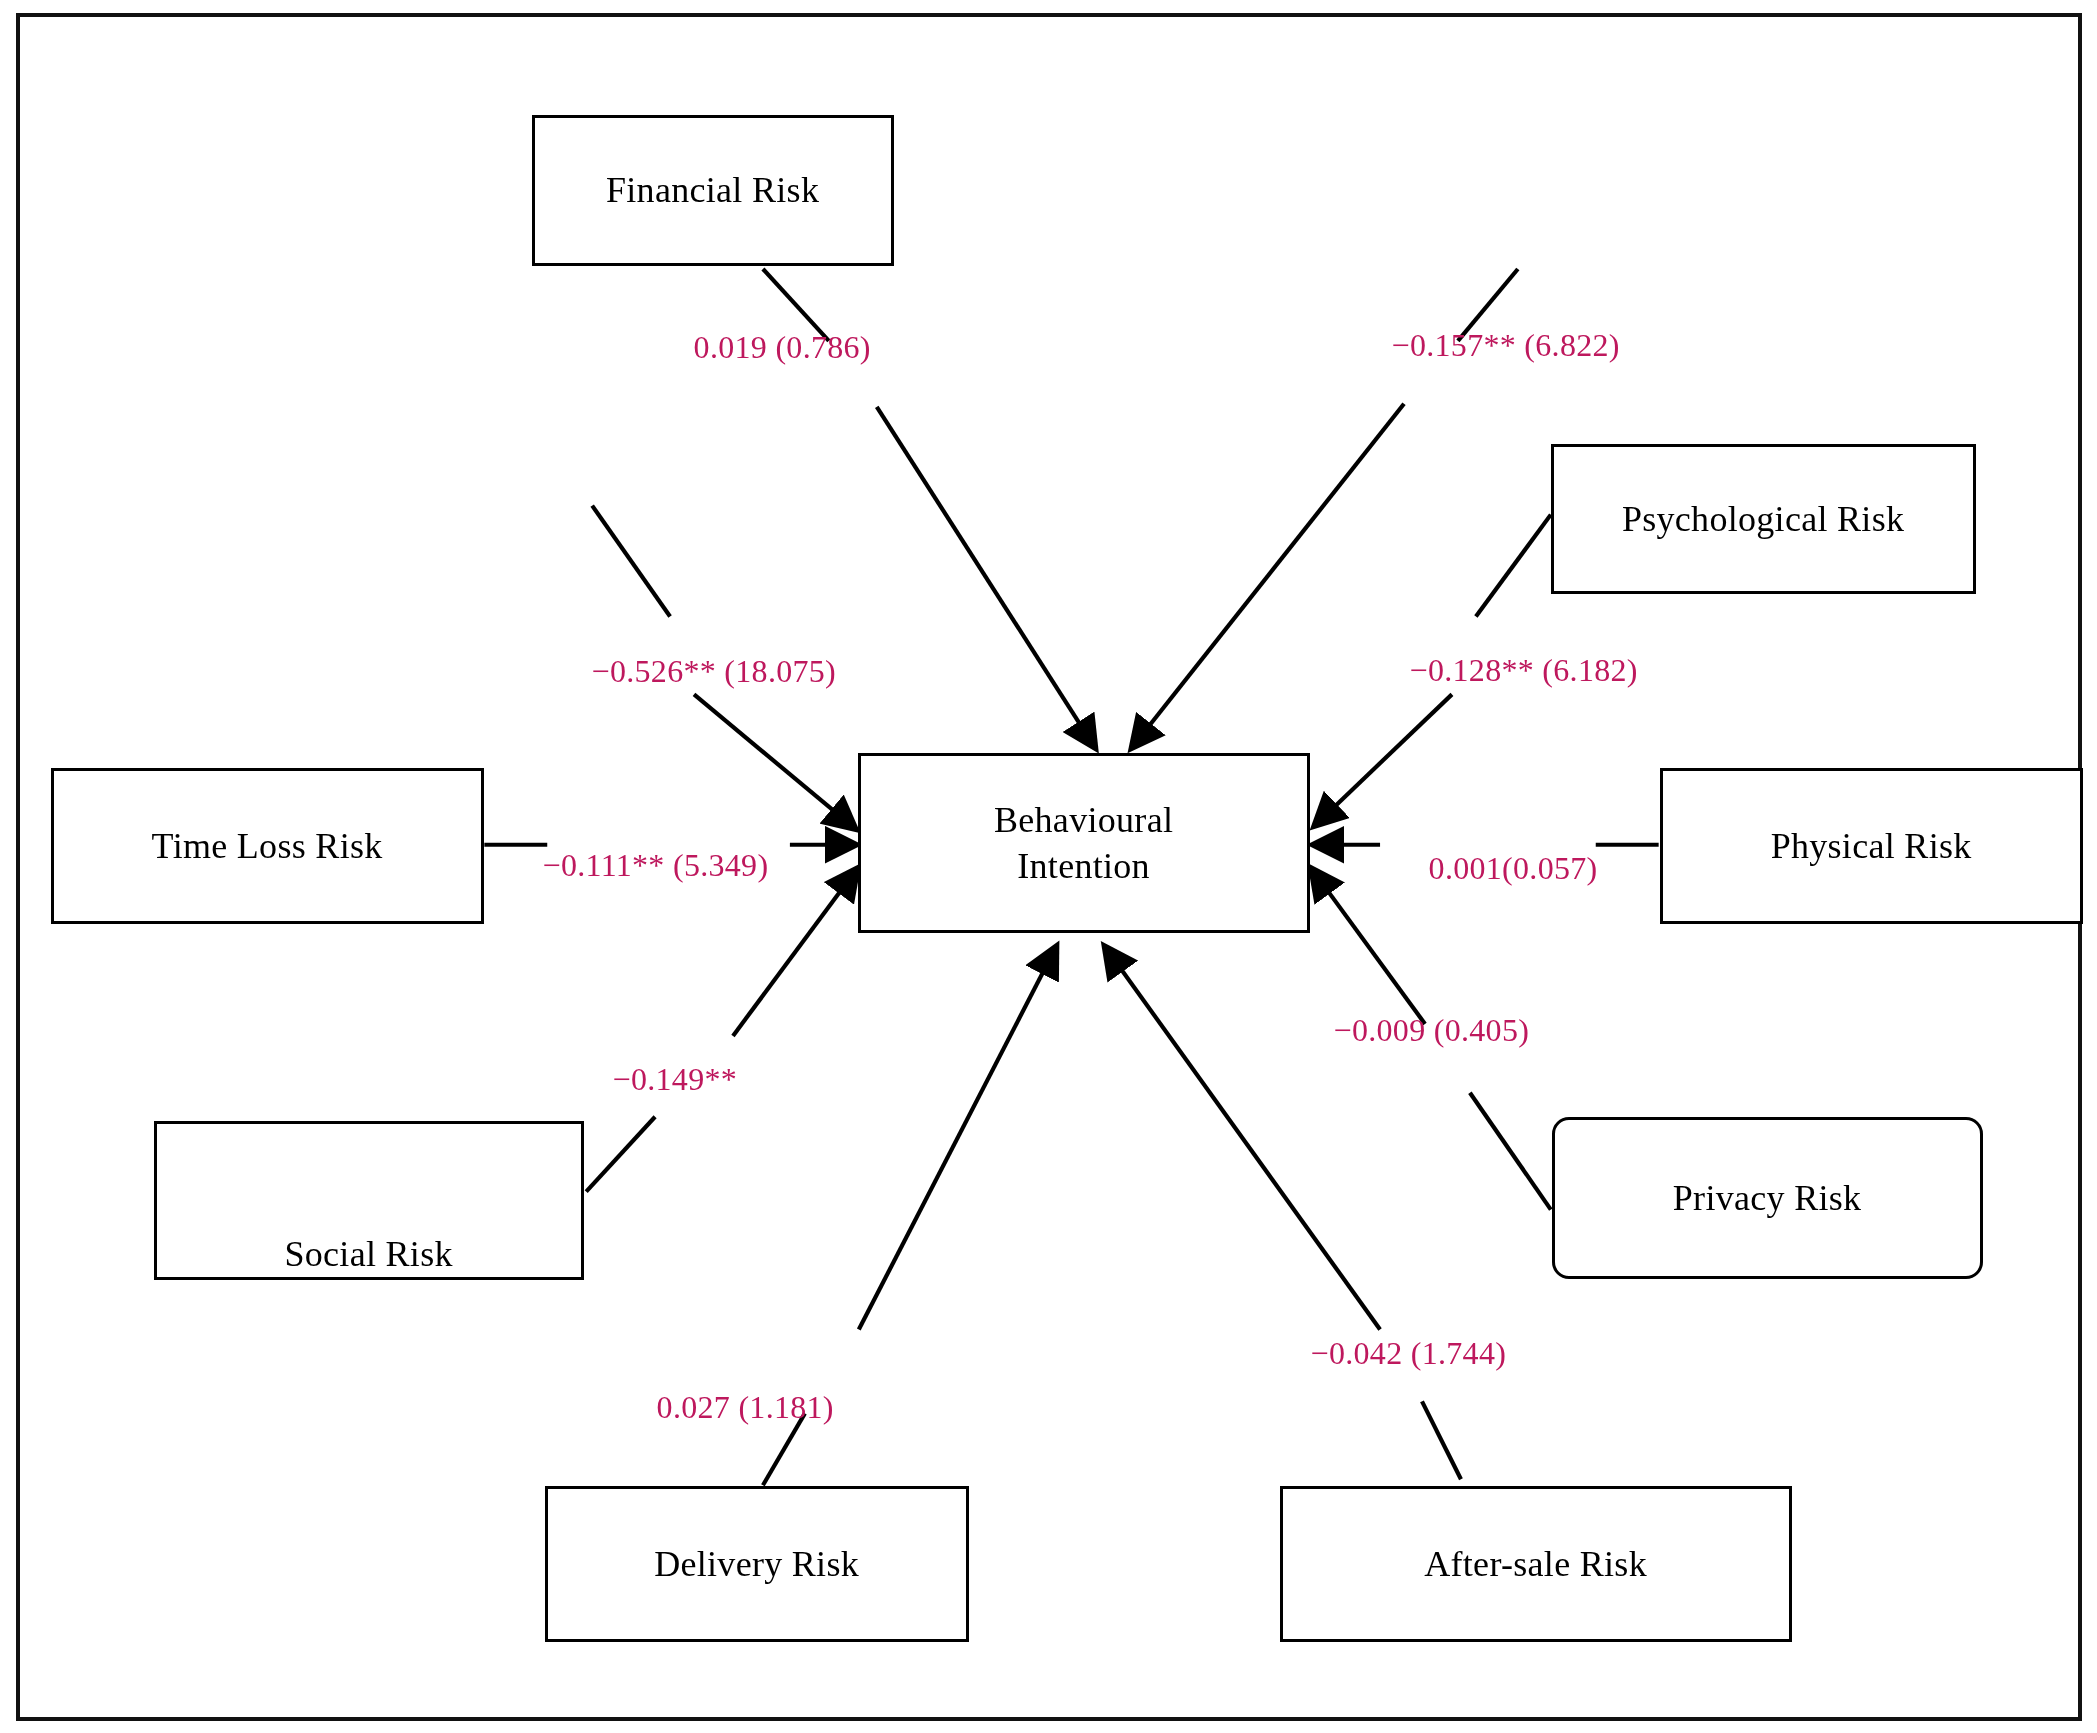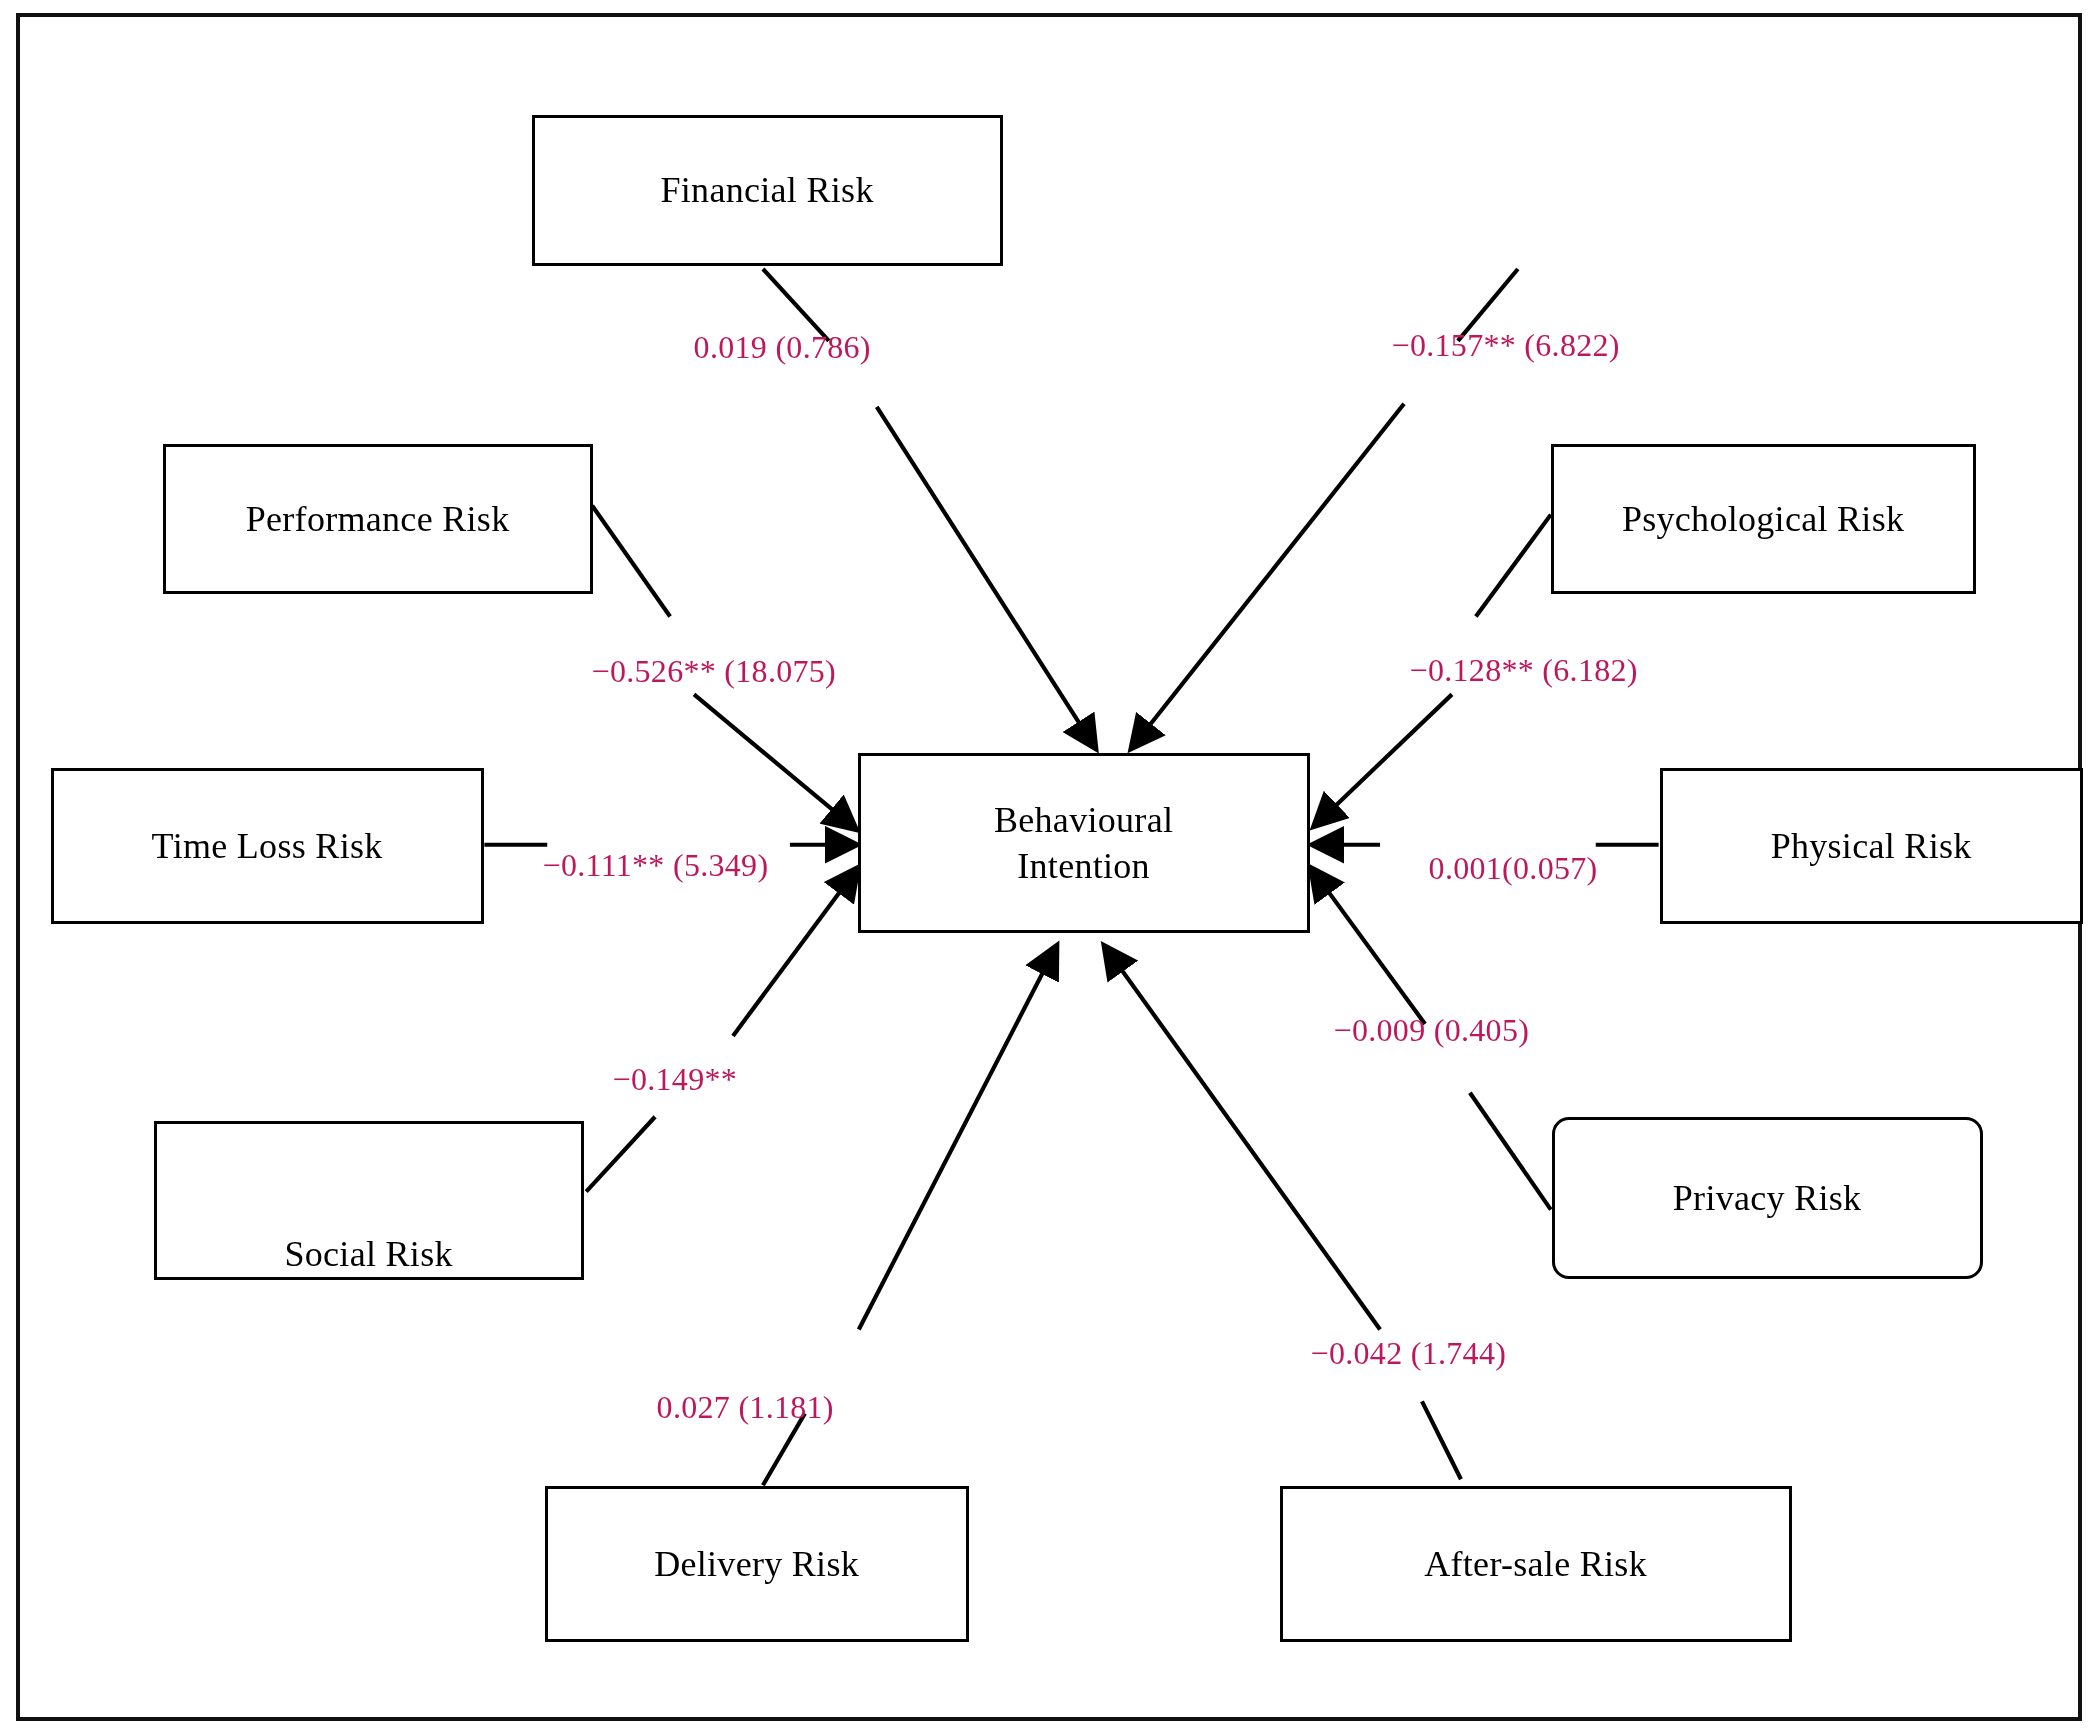--- a/index.html
+++ b/index.html
@@ -130,28 +130,25 @@
         <line x1="1240" y1="2450" x2="1310" y2="2330" stroke="#000000" stroke-width="7"></line>
         <line x1="1400" y1="2190" x2="1730" y2="1550" stroke="#000000" stroke-width="7" marker-end="url(#arrowhead)"></line>
       </g>
 
       <g>
         <line x1="2405" y1="2440" x2="2340" y2="2310" stroke="#000000" stroke-width="7"></line>
         <line x1="2270" y1="2190" x2="1810" y2="1550" stroke="#000000" stroke-width="7" marker-end="url(#arrowhead)"></line>
       </g>
     </svg>
 
-    <div class="node" style="left:512px; top:98px; width:471px; height:151px;">
+    <div class="node" style="left:512px; top:98px; width:362px; height:151px;">
       <span class="node-label">Financial Risk</span>
     </div>
 
 
-    <div class="node" style="left:143px; top:427px; width:430px; height:150px;">
-      <span class="node-label">Performance Risk</span>
-    </div>
 
     <div class="node" style="left:1531px; top:427px; width:425px; height:150px;">
       <span class="node-label">Psychological Risk</span>
     </div>
 
     <div class="node" style="left:31px; top:751px; width:433px; height:156px;">
       <span class="node-label">Time Loss Risk</span>
     </div>
 
     <div class="node" style="left:1640px; top:751px; width:423px; height:156px;">

